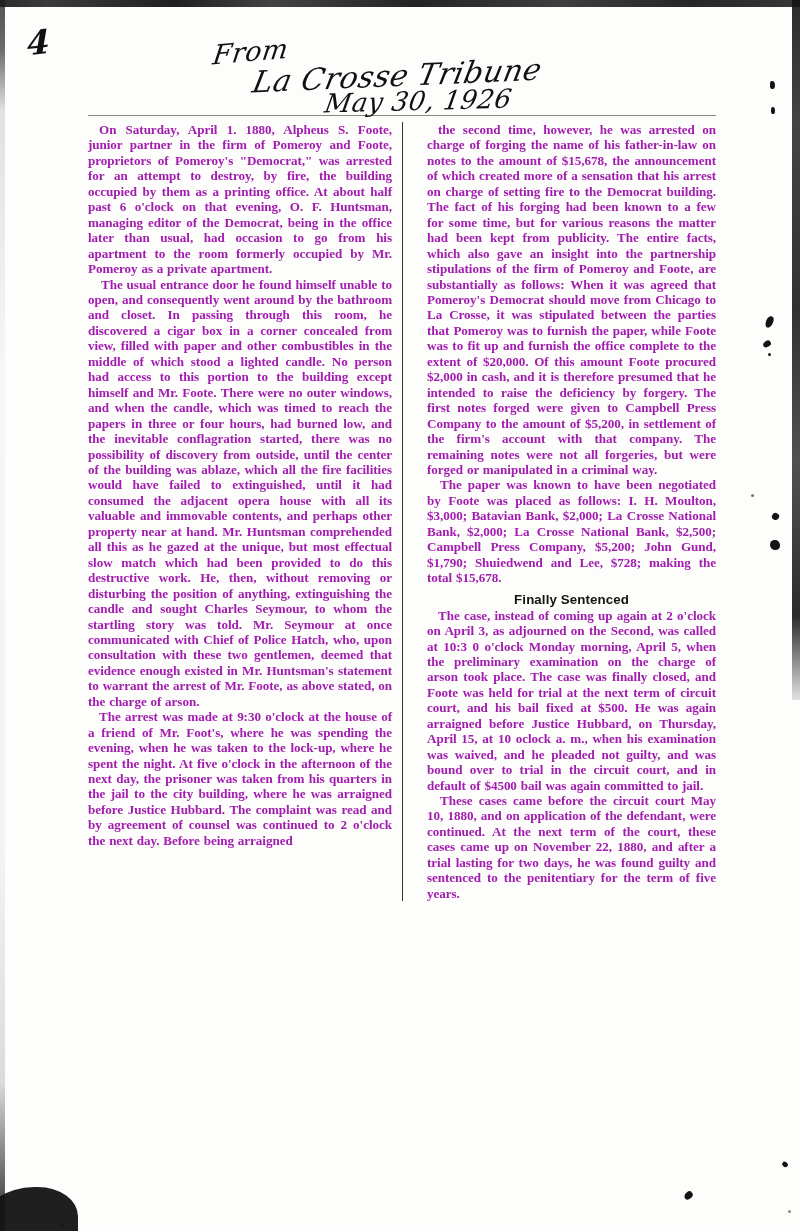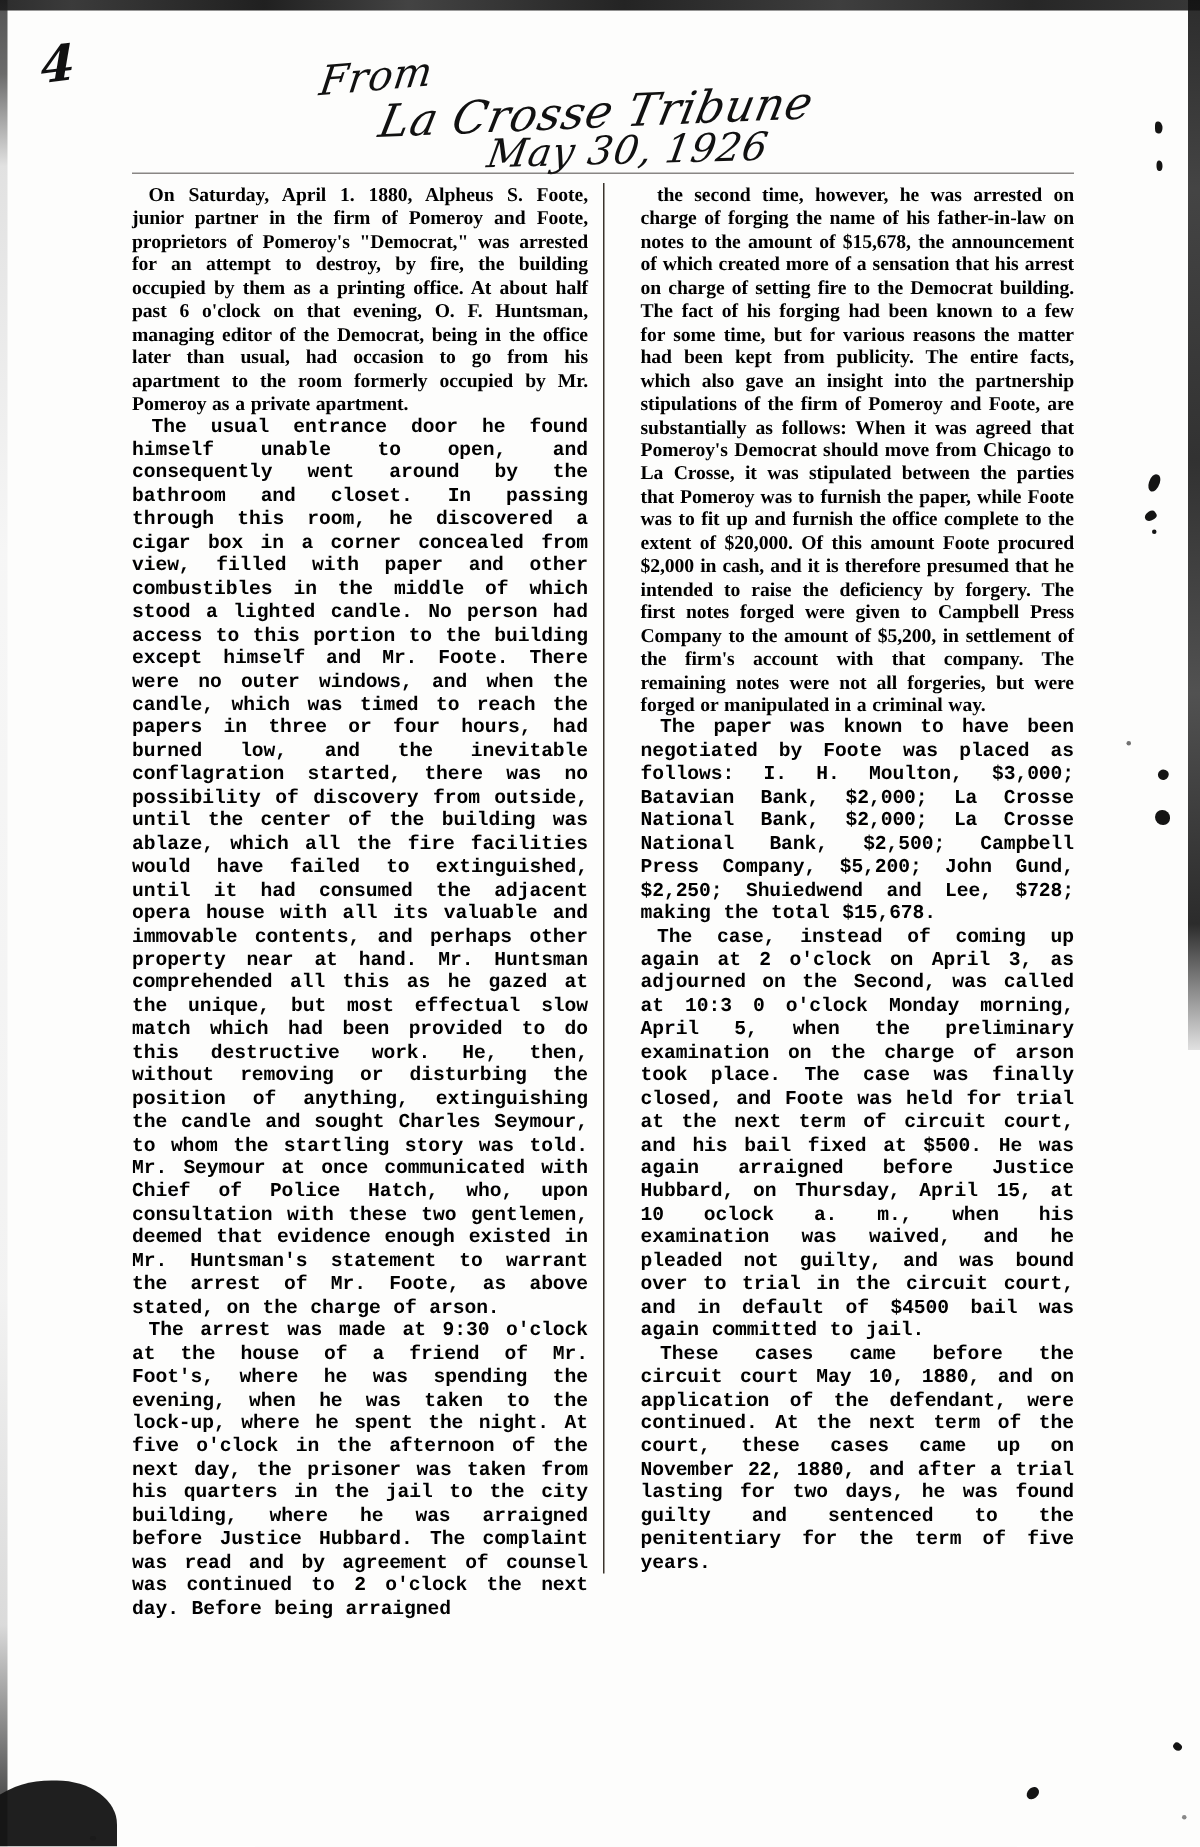--- a/index.html
+++ b/index.html
@@ -135,24 +135,24 @@
   .col p {
     margin: 0;
     font-family: "Liberation Serif", "DejaVu Serif", serif;
     font-size: 13.1px;
     line-height: 15.45px;
     text-align: justify;
     text-justify: inter-word;
     font-weight: 700;
     letter-spacing: -.05px;
     word-spacing: .6px;
-    color: #000000;
+    color: #a21caf;
     hyphens: none;
   }
-  .col p + p { text-indent: 13px; font-family: Liberation Mono, monospace; }
+  .col p + p { text-indent: 13px; }
   .col p.first { text-indent: 11px; }
 
   .subhead {
     margin: 6px 0 1px 0;
     font-family: "Liberation Sans", "DejaVu Sans", sans-serif;
     font-size: 13.3px;
     font-weight: 700;
     text-align: center;
     letter-spacing: .1px;
     color: #16130e;
@@ -202,21 +202,22 @@
     <div class="headline-underrule"></div>
 
     <div class="columns">
       <div class="col col-left">
           <p class="first">On Saturday, April 1. 1880, Alpheus S. Foote, junior partner in the firm of Pomeroy and Foote, proprietors of Pomeroy's "Democrat," was arrested for an attempt to destroy, by fire, the building occupied by them as a printing office. At about half past 6 o'clock on that evening, O. F. Huntsman, managing editor of the Democrat, being in the office later than usual, had occasion to go from his apartment to the room formerly occupied by Mr. Pomeroy as a private apartment.</p>
           <p class="">The usual entrance door he found himself unable to open, and consequently went around by the bathroom and closet. In passing through this room, he discovered a cigar box in a corner concealed from view, filled with paper and other combustibles in the middle of which stood a lighted candle. No person had access to this portion to the building except himself and Mr. Foote. There were no outer windows, and when the candle, which was timed to reach the papers in three or four hours, had burned low, and the inevitable conflagration started, there was no possibility of discovery from outside, until the center of the building was ablaze, which all the fire facilities would have failed to extinguished, until it had consumed the adjacent opera house with all its valuable and immovable contents, and perhaps other property near at hand. Mr. Huntsman comprehended all this as he gazed at the unique, but most effectual slow match which had been provided to do this destructive work. He, then, without removing or disturbing the position of anything, extinguishing the candle and sought Charles Seymour, to whom the startling story was told. Mr. Seymour at once communicated with Chief of Police Hatch, who, upon consultation with these two gentlemen, deemed that evidence enough existed in Mr. Huntsman's statement to warrant the arrest of Mr. Foote, as above stated, on the charge of arson.</p>
           <p class="first">The arrest was made at 9:30 o'clock at the house of a friend of Mr. Foot's, where he was spending the evening, when he was taken to the lock-up, where he spent the night. At five o'clock in the afternoon of the next day, the prisoner was taken from his quarters in the jail to the city building, where he was arraigned before Justice Hubbard. The complaint was read and by agreement of counsel was continued to 2 o'clock the next day. Before being arraigned</p>
         </div>
       <div class="col col-right">
           <p class="first">the second time, however, he was arrested on charge of forging the name of his father-in-law on notes to the amount of $15,678, the announcement of which created more of a sensation that his arrest on charge of setting fire to the Democrat building. The fact of his forging had been known to a few for some time, but for various reasons the matter had been kept from publicity. The entire facts, which also gave an insight into the partnership stipulations of the firm of Pomeroy and Foote, are substantially as follows: When it was agreed that Pomeroy's Democrat should move from Chicago to La Crosse, it was stipulated between the parties that Pomeroy was to furnish the paper, while Foote was to fit up and furnish the office complete to the extent of $20,000. Of this amount Foote procured $2,000 in cash, and it is therefore presumed that he intended to raise the deficiency by forgery. The first notes forged were given to Campbell Press Company to the amount of $5,200, in settlement of the firm's account with that company. The remaining notes were not all forgeries, but were forged or manipulated in a criminal way.</p>
-          <p class="">The paper was known to have been negotiated by Foote was placed as follows: I. H. Moulton, $3,000; Batavian Bank, $2,000; La Crosse National Bank, $2,000; La Crosse National Bank, $2,500; Campbell Press Company, $5,200; John Gund, $2,250; Shuiedwend and Lee, $728; making the total $15,678.</p>
+          <p class="">The paper was known to have been negotiated by Foote was placed as follows: I. H. Moulton, $3,000; Batavian Bank, $2,000; La Crosse National Bank, $2,000; La Crosse National Bank, $2,500; Campbell Press Company, $5,200; John Gund, $1,790; Shuiedwend and Lee, $728; making the total $15,678.</p>
+          <div class="subhead">Finally Sentenced</div>
           <p class="first">The case, instead of coming up again at 2 o'clock on April 3, as adjourned on the Second, was called at 10:3 0 o'clock Monday morning, April 5, when the preliminary examination on the charge of arson took place. The case was finally closed, and Foote was held for trial at the next term of circuit court, and his bail fixed at $500. He was again arraigned before Justice Hubbard, on Thursday, April 15, at 10 oclock a. m., when his examination was waived, and he pleaded not guilty, and was bound over to trial in the circuit court, and in default of $4500 bail was again committed to jail.</p>
           <p class="">These cases came before the circuit court May 10, 1880, and on application of the defendant, were continued. At the next term of the court, these cases came up on November 22, 1880, and after a trial lasting for two days, he was found guilty and sentenced to the penitentiary for the term of five years.</p>
         </div>
     </div>
 
   </div>
 
   <span class="speck s1"></span>
   <span class="speck s2"></span>
   <span class="speck s3"></span>

